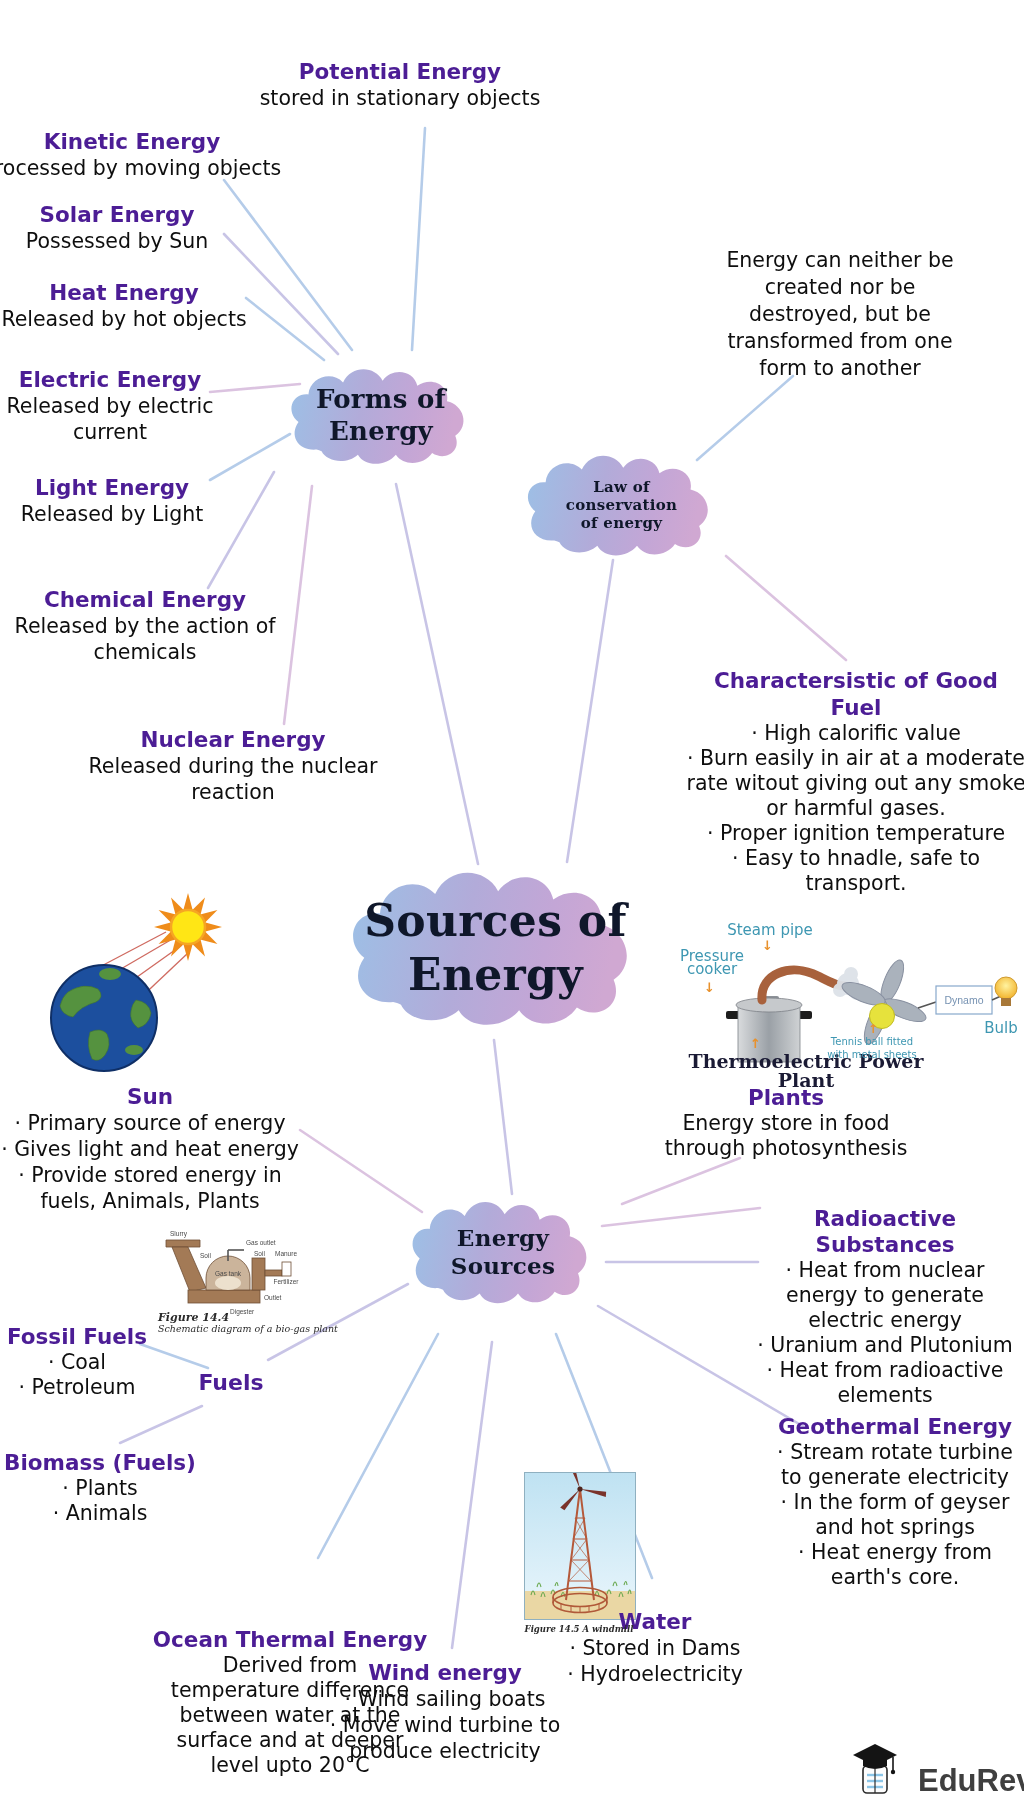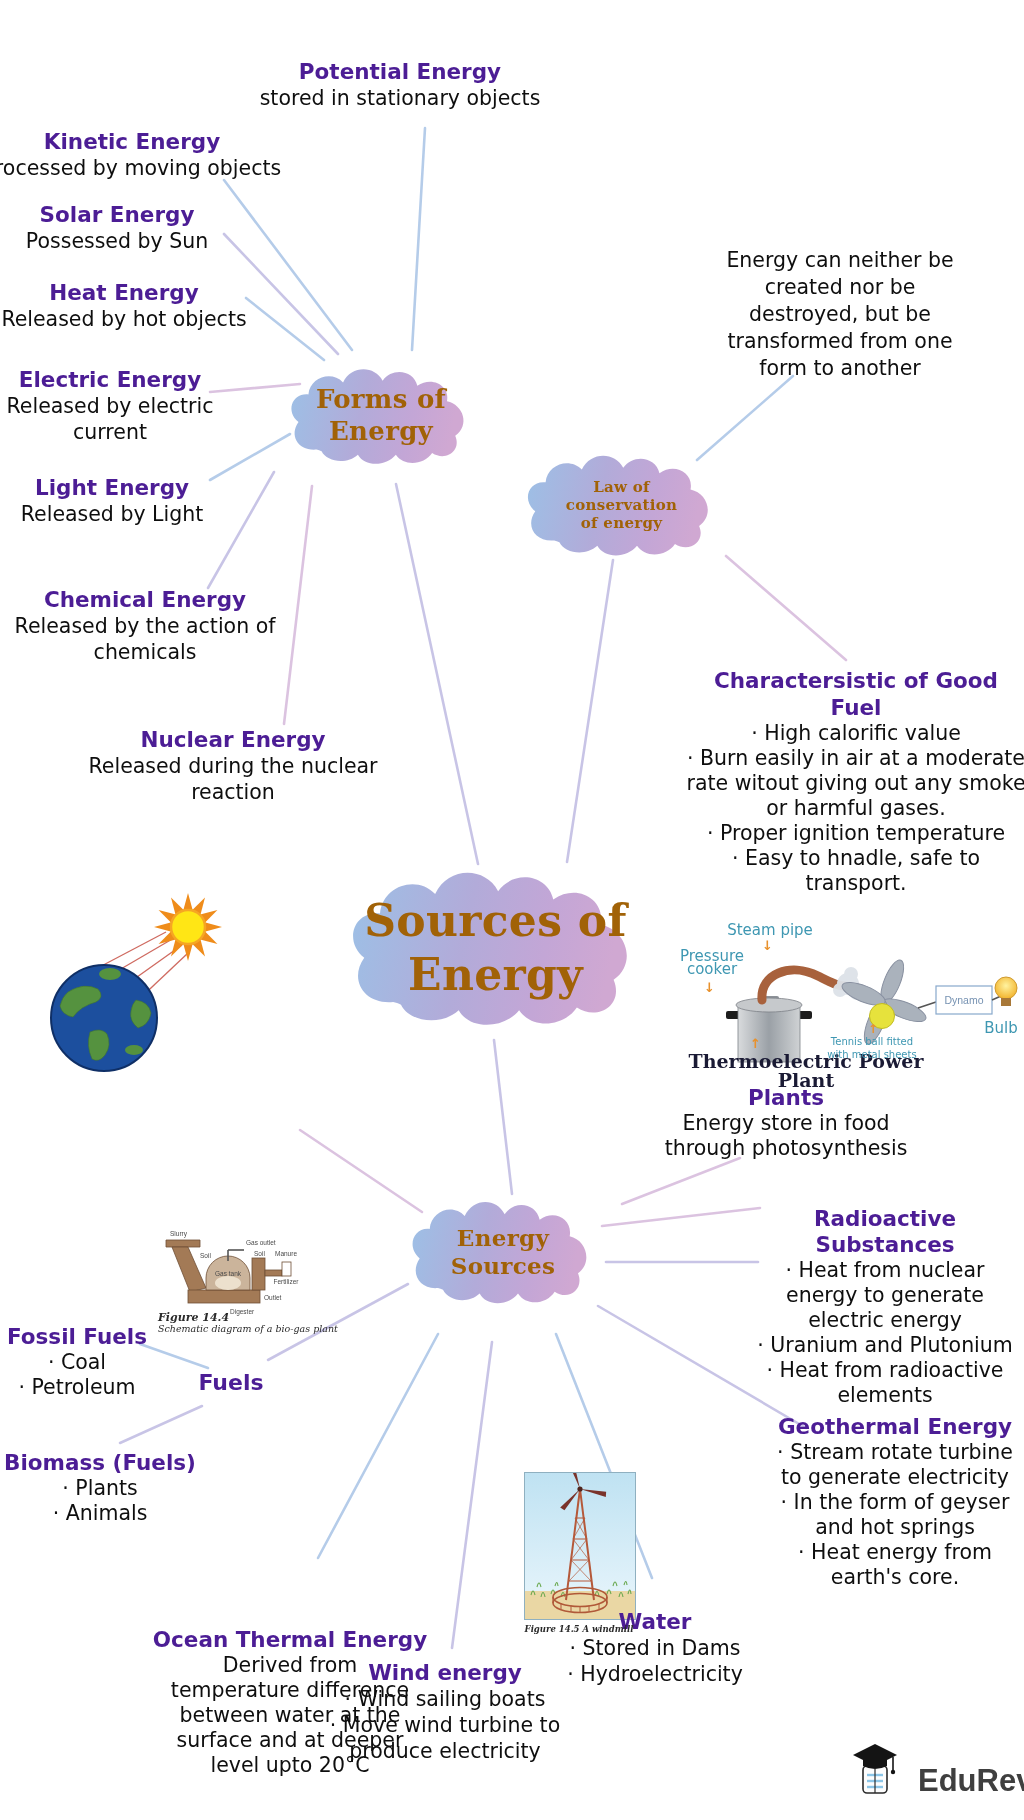--- a/index.html
+++ b/index.html
@@ -5,21 +5,21 @@
   html,body{margin:0;padding:0}
   body{width:1024px;height:1820px;position:relative;background:#fff;overflow:hidden;
        font-family:"DejaVu Sans",sans-serif}
   #wires{position:absolute;left:0;top:0;z-index:1}
   .lb{stroke:#afc8e8}.lp{stroke:#d9bede}.lm{stroke:#c4c0e4}
   #wires line{stroke-width:2.6;stroke-linecap:round;opacity:.92}
 
   .cloud{position:absolute;z-index:2}
   .cloud-svg{position:absolute;left:0;top:0;width:100%;height:100%}
   .cloud-label{position:absolute;inset:0;display:flex;align-items:center;justify-content:center;
-      text-align:center;font-family:"DejaVu Serif",serif;font-weight:700;color:#a16207;
+      text-align:center;font-family:"DejaVu Serif",serif;font-weight:700;color:#0f172a;
       white-space:pre-line;line-height:1.22;z-index:2;letter-spacing:.3px}
 
   .tb{position:absolute;text-align:center;z-index:3;color:#0e0e0e}
   .tb-title{font-weight:700;font-size:21.5px;line-height:26px;color:#4c1d95}
   .tb-body{font-size:20.5px;line-height:26px;white-space:pre-line}
   .lh25 .tb-body{line-height:25px}
 
   .serif-title{position:absolute;z-index:4;text-align:center;font-family:"DejaVu Serif",serif;
       font-weight:700;color:#1a1a34;white-space:pre-line}
   .dlabel{position:absolute;z-index:5;color:#3e97b2;font-size:15px;line-height:12.5px;
@@ -247,20 +247,25 @@
 <div class="serif-title" style="left:666px;top:1052px;width:280px;font-size:19px;line-height:19px">Thermoelectric Power
 Plant</div>
 
 <div class="tb lh25" style="left:656px;top:1085px;width:260px">
   <div class="tb-title">Plants</div>
   <div class="tb-body">Energy store in food
 through photosynthesis</div>
 </div>
 
 <div class="tb" style="left:0px;top:1084px;width:300px">
+  <div class="tb-title">Sun</div>
+  <div class="tb-body">· Primary source of energy
+· Gives light and heat energy
+· Provide stored energy in
+fuels, Animals, Plants</div>
 </div>
 
 <div class="tb lh25" style="left:748px;top:1206px;width:274px">
   <div class="tb-title">Radioactive Substances</div>
   <div class="tb-body">· Heat from nuclear
 energy to generate
 electric energy
 · Uranium and Plutonium
 · Heat from radioactive
 elements</div>

